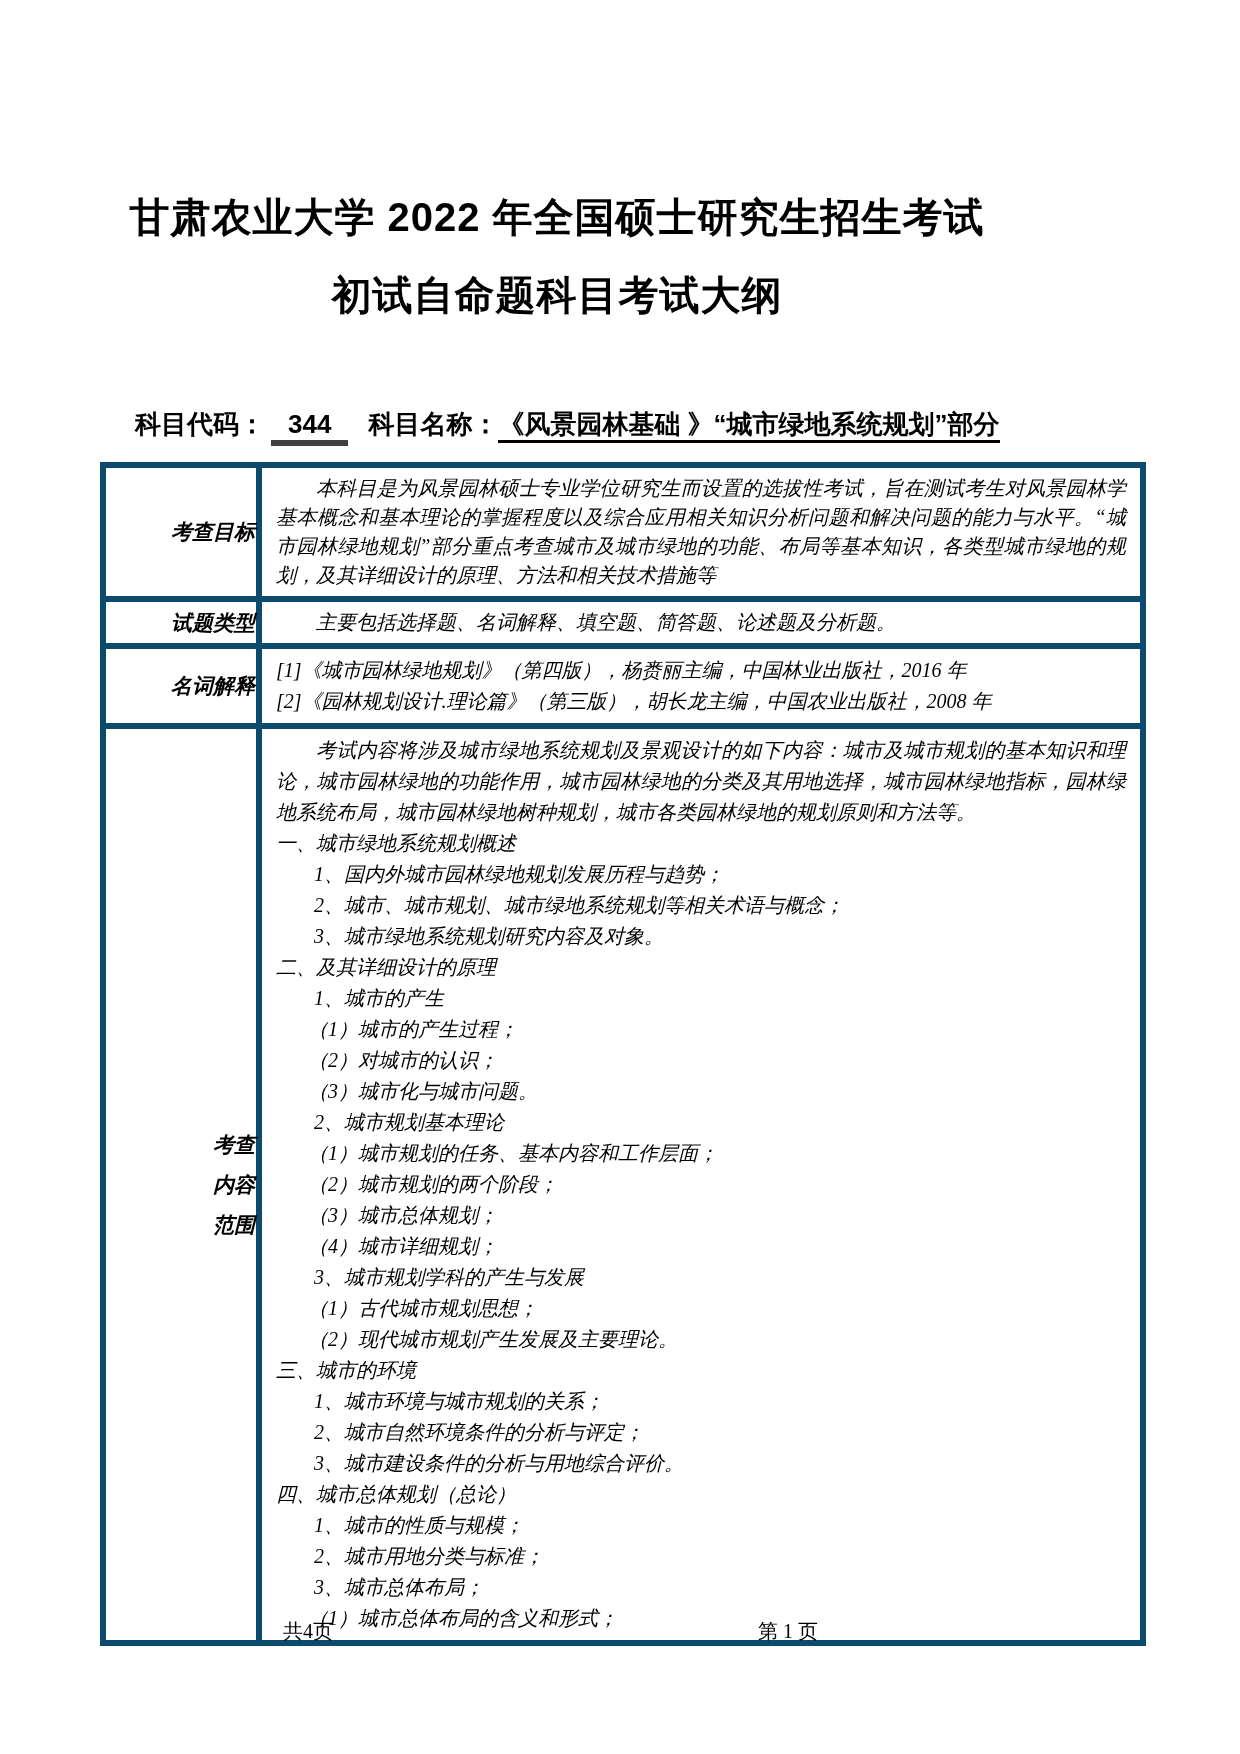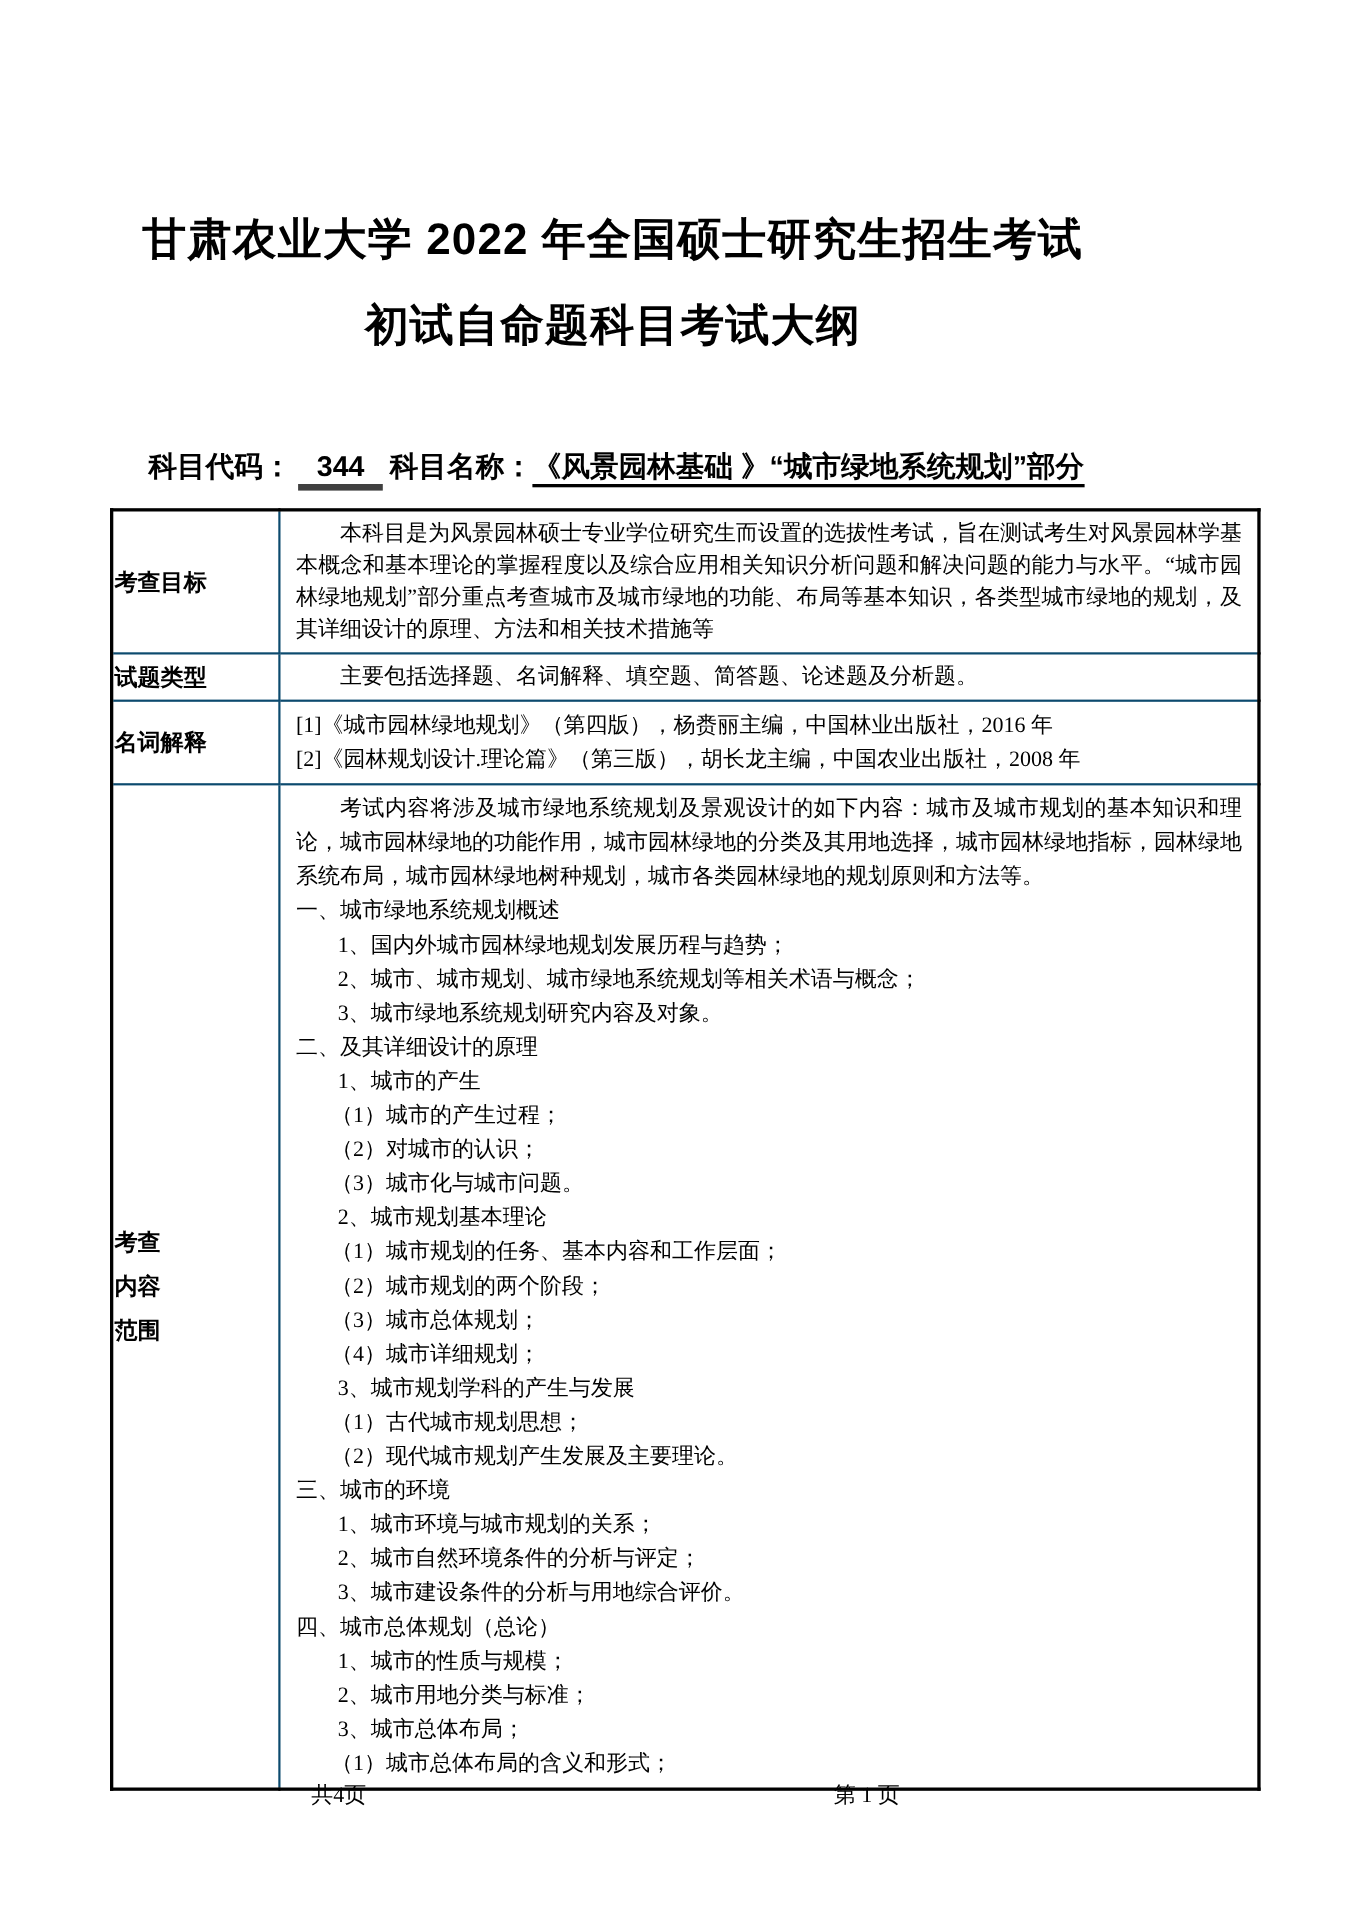--- a/index.html
+++ b/index.html
@@ -28,38 +28,38 @@
     font-weight: bold;
     font-size: 26px;
     color: #000;
     white-space: nowrap;
   }
   .subject .code-value {
     border-bottom: 6px solid #404040;
     padding: 0 17px 1px 17px;
     margin: 0 6px;
   }
-  .subject .name-label { margin-left: 0; }
+  .subject .name-label { margin-left: 14px; }
   .subject .name-value {
     border-bottom: 3px solid #000;
     padding-bottom: 1px;
     margin-left: 0;
   }
 
   table.doc-table {
     border-collapse: collapse;
     margin: 20px 0 0 100px;
     width: 1046px;
     table-layout: fixed;
     border: 3px solid #000;
   }
-  .doc-table td { border: 2px solid #0c4a6e; }
+  .doc-table td { border: 6px solid #0c4a6e; font-style: italic; }
   .label-cell {
     width: 148px;
-    text-align: left;
+    text-align: right;
     vertical-align: middle;
     font-family: "Liberation Sans", sans-serif;
     font-weight: bold;
     font-size: 21px;
     color: #000;
   }
   .label-stack div { line-height: 40px; }
   .content-cell {
     padding: 6px 14px;
     vertical-align: top;

